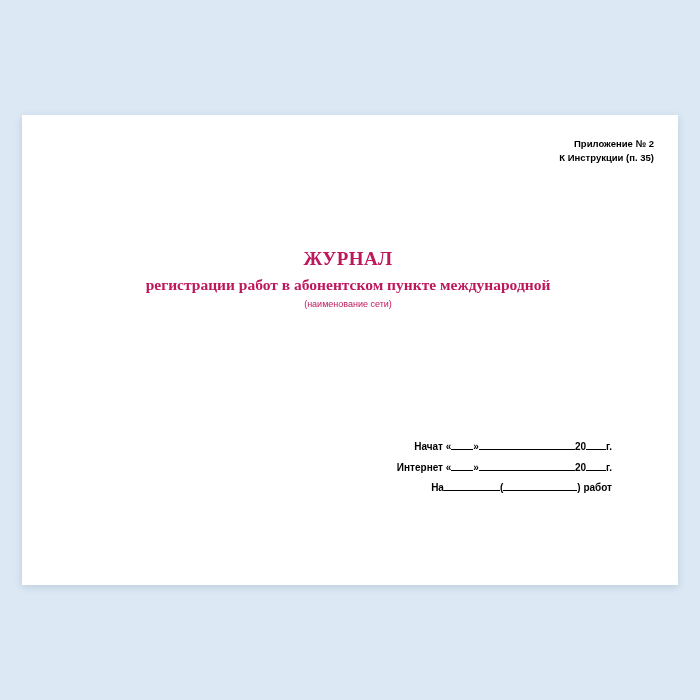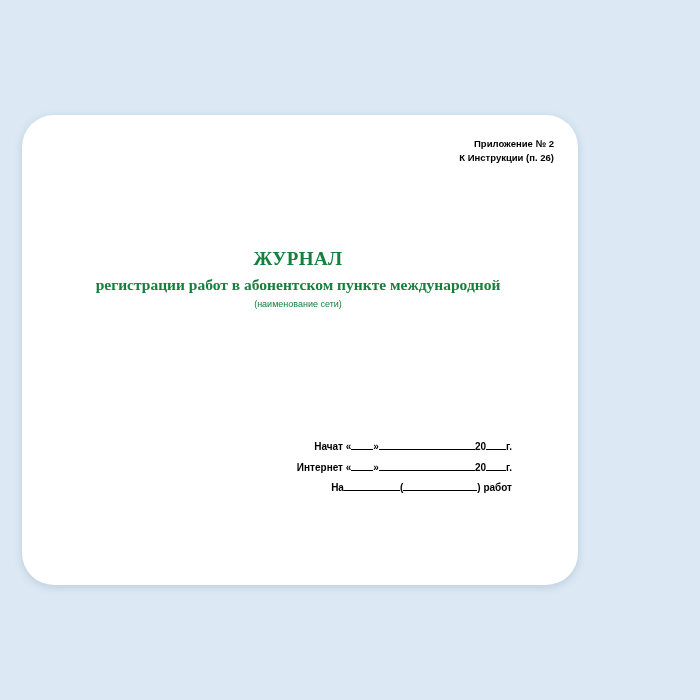--- a/index.html
+++ b/index.html
@@ -15,25 +15,24 @@
   }
   .stage {
     position: relative;
     width: 700px;
     height: 700px;
   }
   .page {
     position: absolute;
     left: 22px;
     top: 115px;
-    width: 556px;
+    width: 656px;
     height: 470px;
     background: #ffffff;
     box-shadow: 0 2px 8px rgba(40, 70, 100, 0.18);
-    border-radius: 32px;
   }
   .page-inner {
     position: relative;
     width: 100%;
     height: 100%;
   }
   .appendix {
     position: absolute;
     right: 24px;
     top: 22px;
@@ -43,21 +42,21 @@
     font-weight: bold;
     color: #000;
     line-height: 1.45;
   }
   .title-block {
     position: absolute;
     left: 0;
     right: 4px;
     top: 132px;
     text-align: center;
-    color: #15803d;
+    color: #be185d;
   }
   .title-main {
     font-size: 19px;
     font-weight: bold;
     letter-spacing: 0.4px;
     line-height: 1.25;
   }
   .title-sub {
     font-size: 15.5px;
     font-weight: bold;
@@ -118,21 +117,21 @@
 </style>
 </head>
 <body>
 
 <div class="stage">
   <div class="page">
     <div class="page-inner">
 
       <div class="appendix">
         <div>Приложение № 2</div>
-        <div>К Инструкции (п. 26)</div>
+        <div>К Инструкции (п. 35)</div>
       </div>
 
       <div class="title-block">
         <div class="title-main">ЖУРНАЛ</div>
         <div class="title-sub">
           <span>регистрации работ в абонентском пункте международной</span><br>
         </div>
         <div class="title-note">(наименование сети)</div>
       </div>
 

